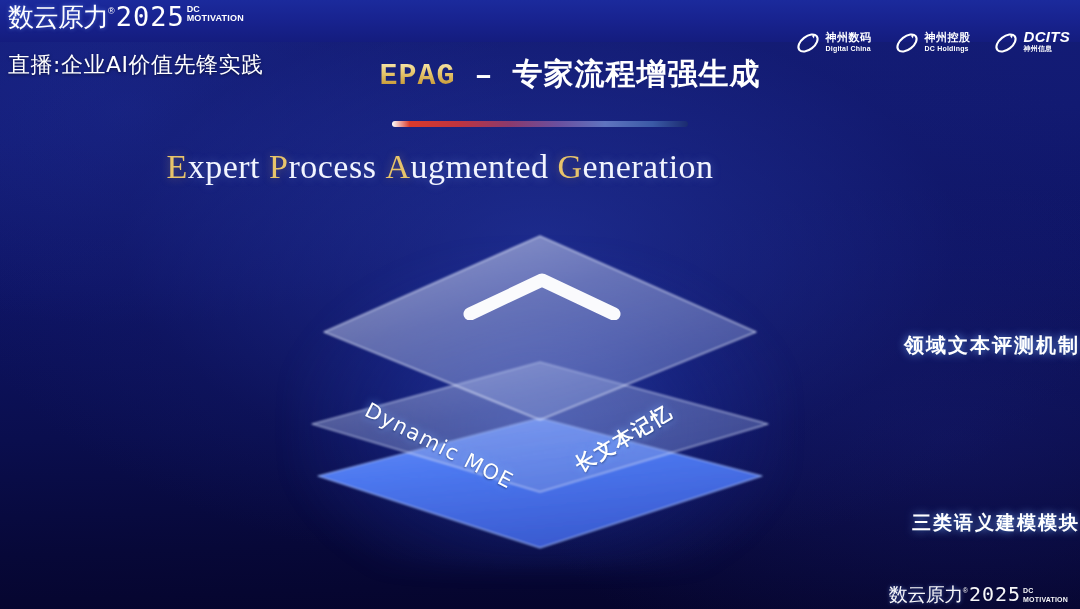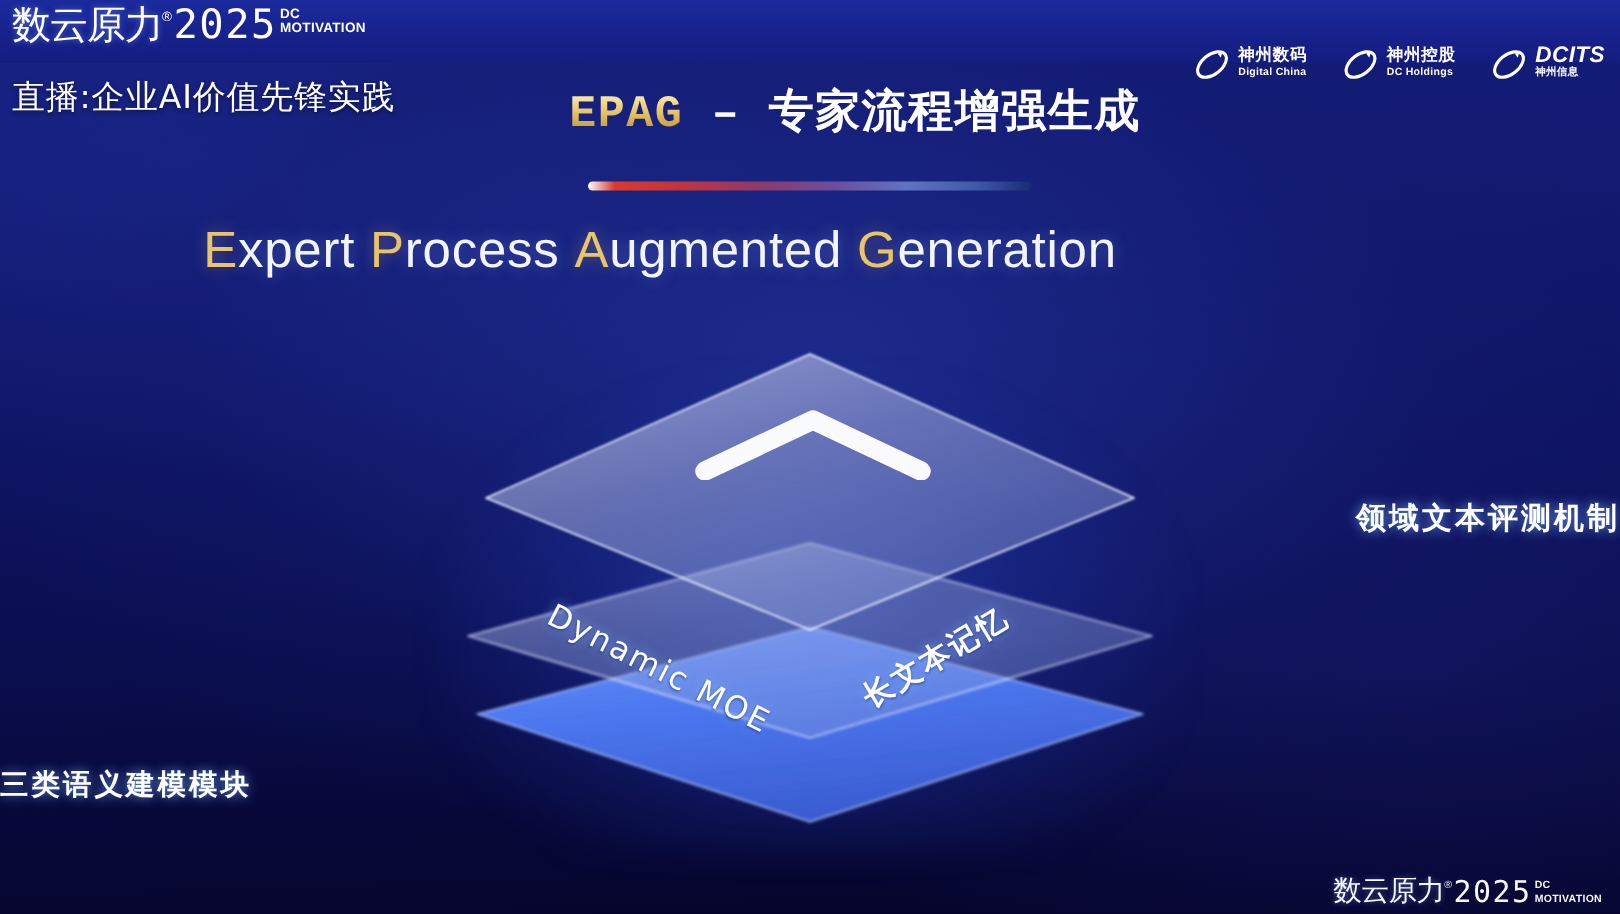--- a/index.html
+++ b/index.html
@@ -90,21 +90,21 @@
     border-radius:3px;
     background:linear-gradient(90deg,#ffffff 0%,#d93a2c 6%,#c0343f 22%,#8a3a6e 40%,#6b4f9e 56%,#5f74c0 72%,#3b5aa6 88%,#1a2a70 100%);
     filter:blur(.3px);
   }
 
   
   .subtitle{
     position:absolute;left:0;top:148px;width:880px;
     text-align:center;white-space:nowrap;
     font-size:34px;font-weight:400;letter-spacing:.5px;
-    font-family:Liberation Sans, sans-serif;
+    font-family:Liberation Serif, serif;
   }
   .sub-cap{
     color:#e8c46a;
     text-shadow:0 0 10px rgba(230,190,100,.35);
   }
   .sub-rest{
     color:#f2f5ff;
     text-shadow:0 0 10px rgba(150,180,255,.35);
   }
 
@@ -122,21 +122,21 @@
     position:absolute;
     color:#ffffff;white-space:nowrap;
     font-family:"DejaVu Sans","Liberation Sans",sans-serif;
     text-shadow:0 0 8px rgba(120,170,255,.85),0 1px 2px rgba(0,20,80,.6);
   }
   #lbl-top{
     left:0;top:332px;width:1080px;text-align:right;
     font-size:20px;font-weight:700;letter-spacing:2px;
   }
   #lbl-bottom{
-    left:0;top:510px;width:1080px;text-align:left;
+    left:0;top:510px;width:1080px;text-align:right;
     font-size:19px;font-weight:700;letter-spacing:2px;
   }
   #lbl-mid-left{
     left:372px;top:398px;
     font-size:21px;font-weight:500;letter-spacing:1.5px;
     transform:rotate(27deg);transform-origin:left top;
   }
   #lbl-mid-right{
     left:570px;top:455px;
     font-size:20px;font-weight:700;letter-spacing:2px;

